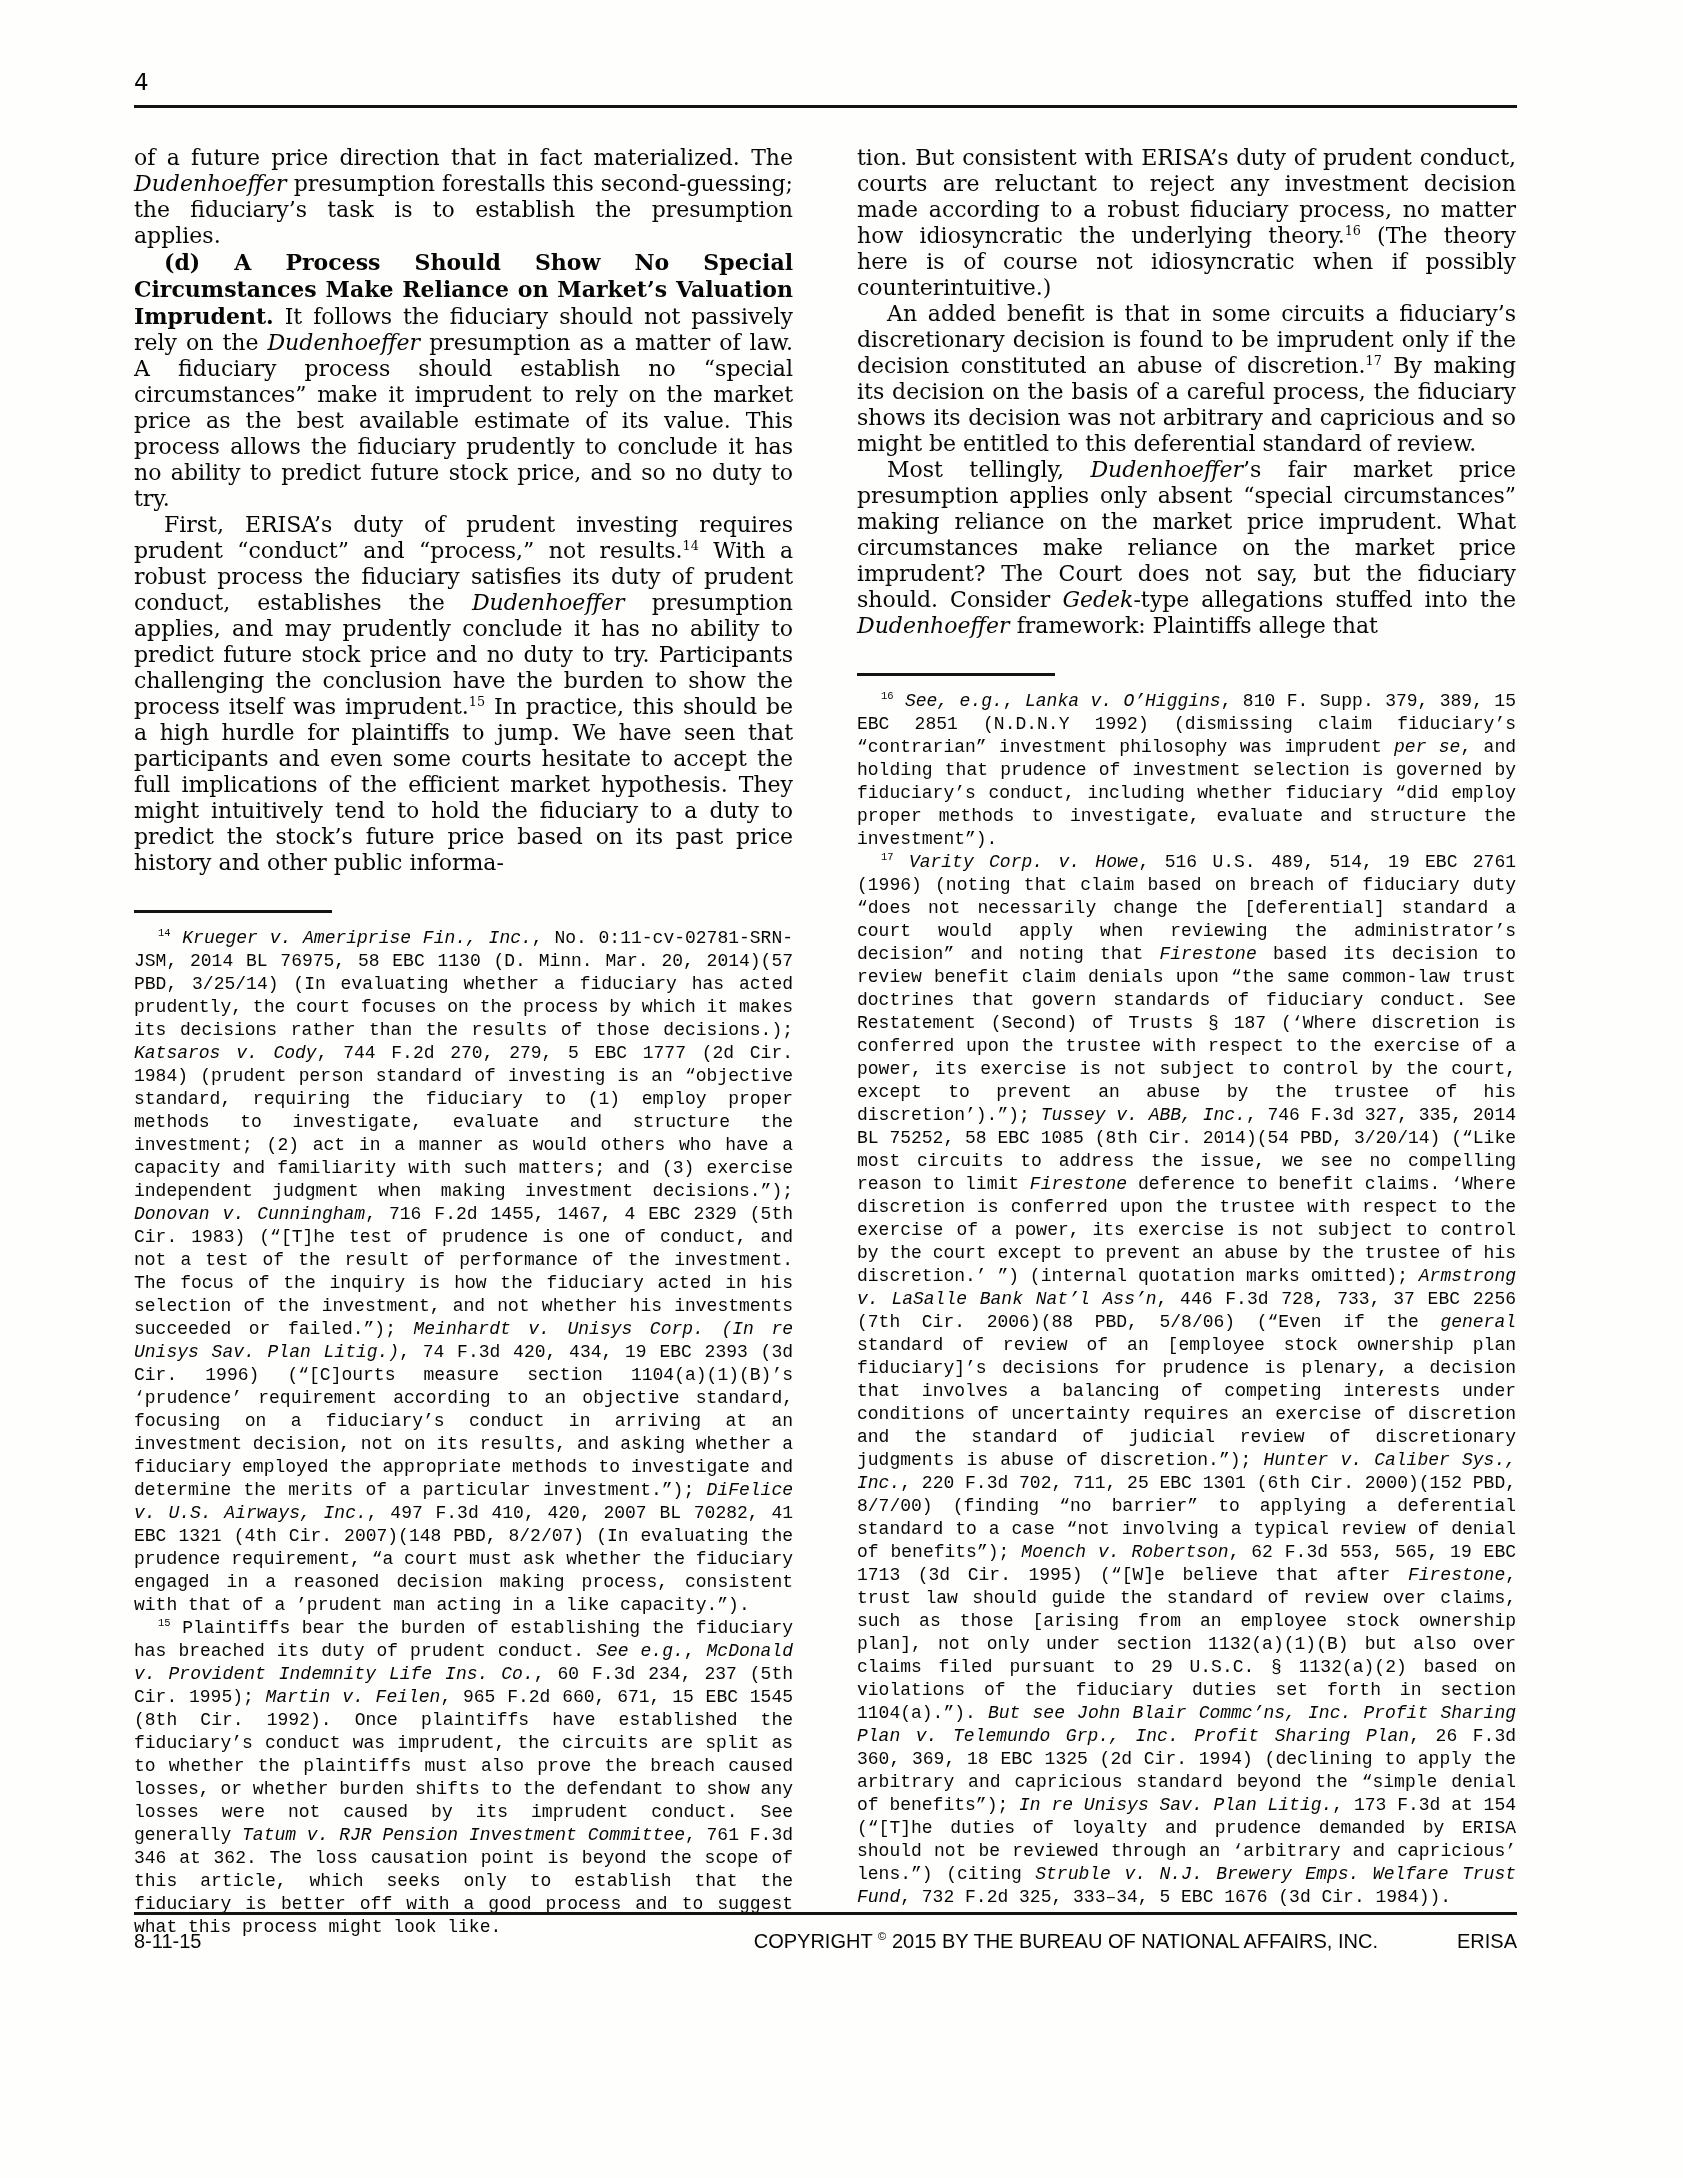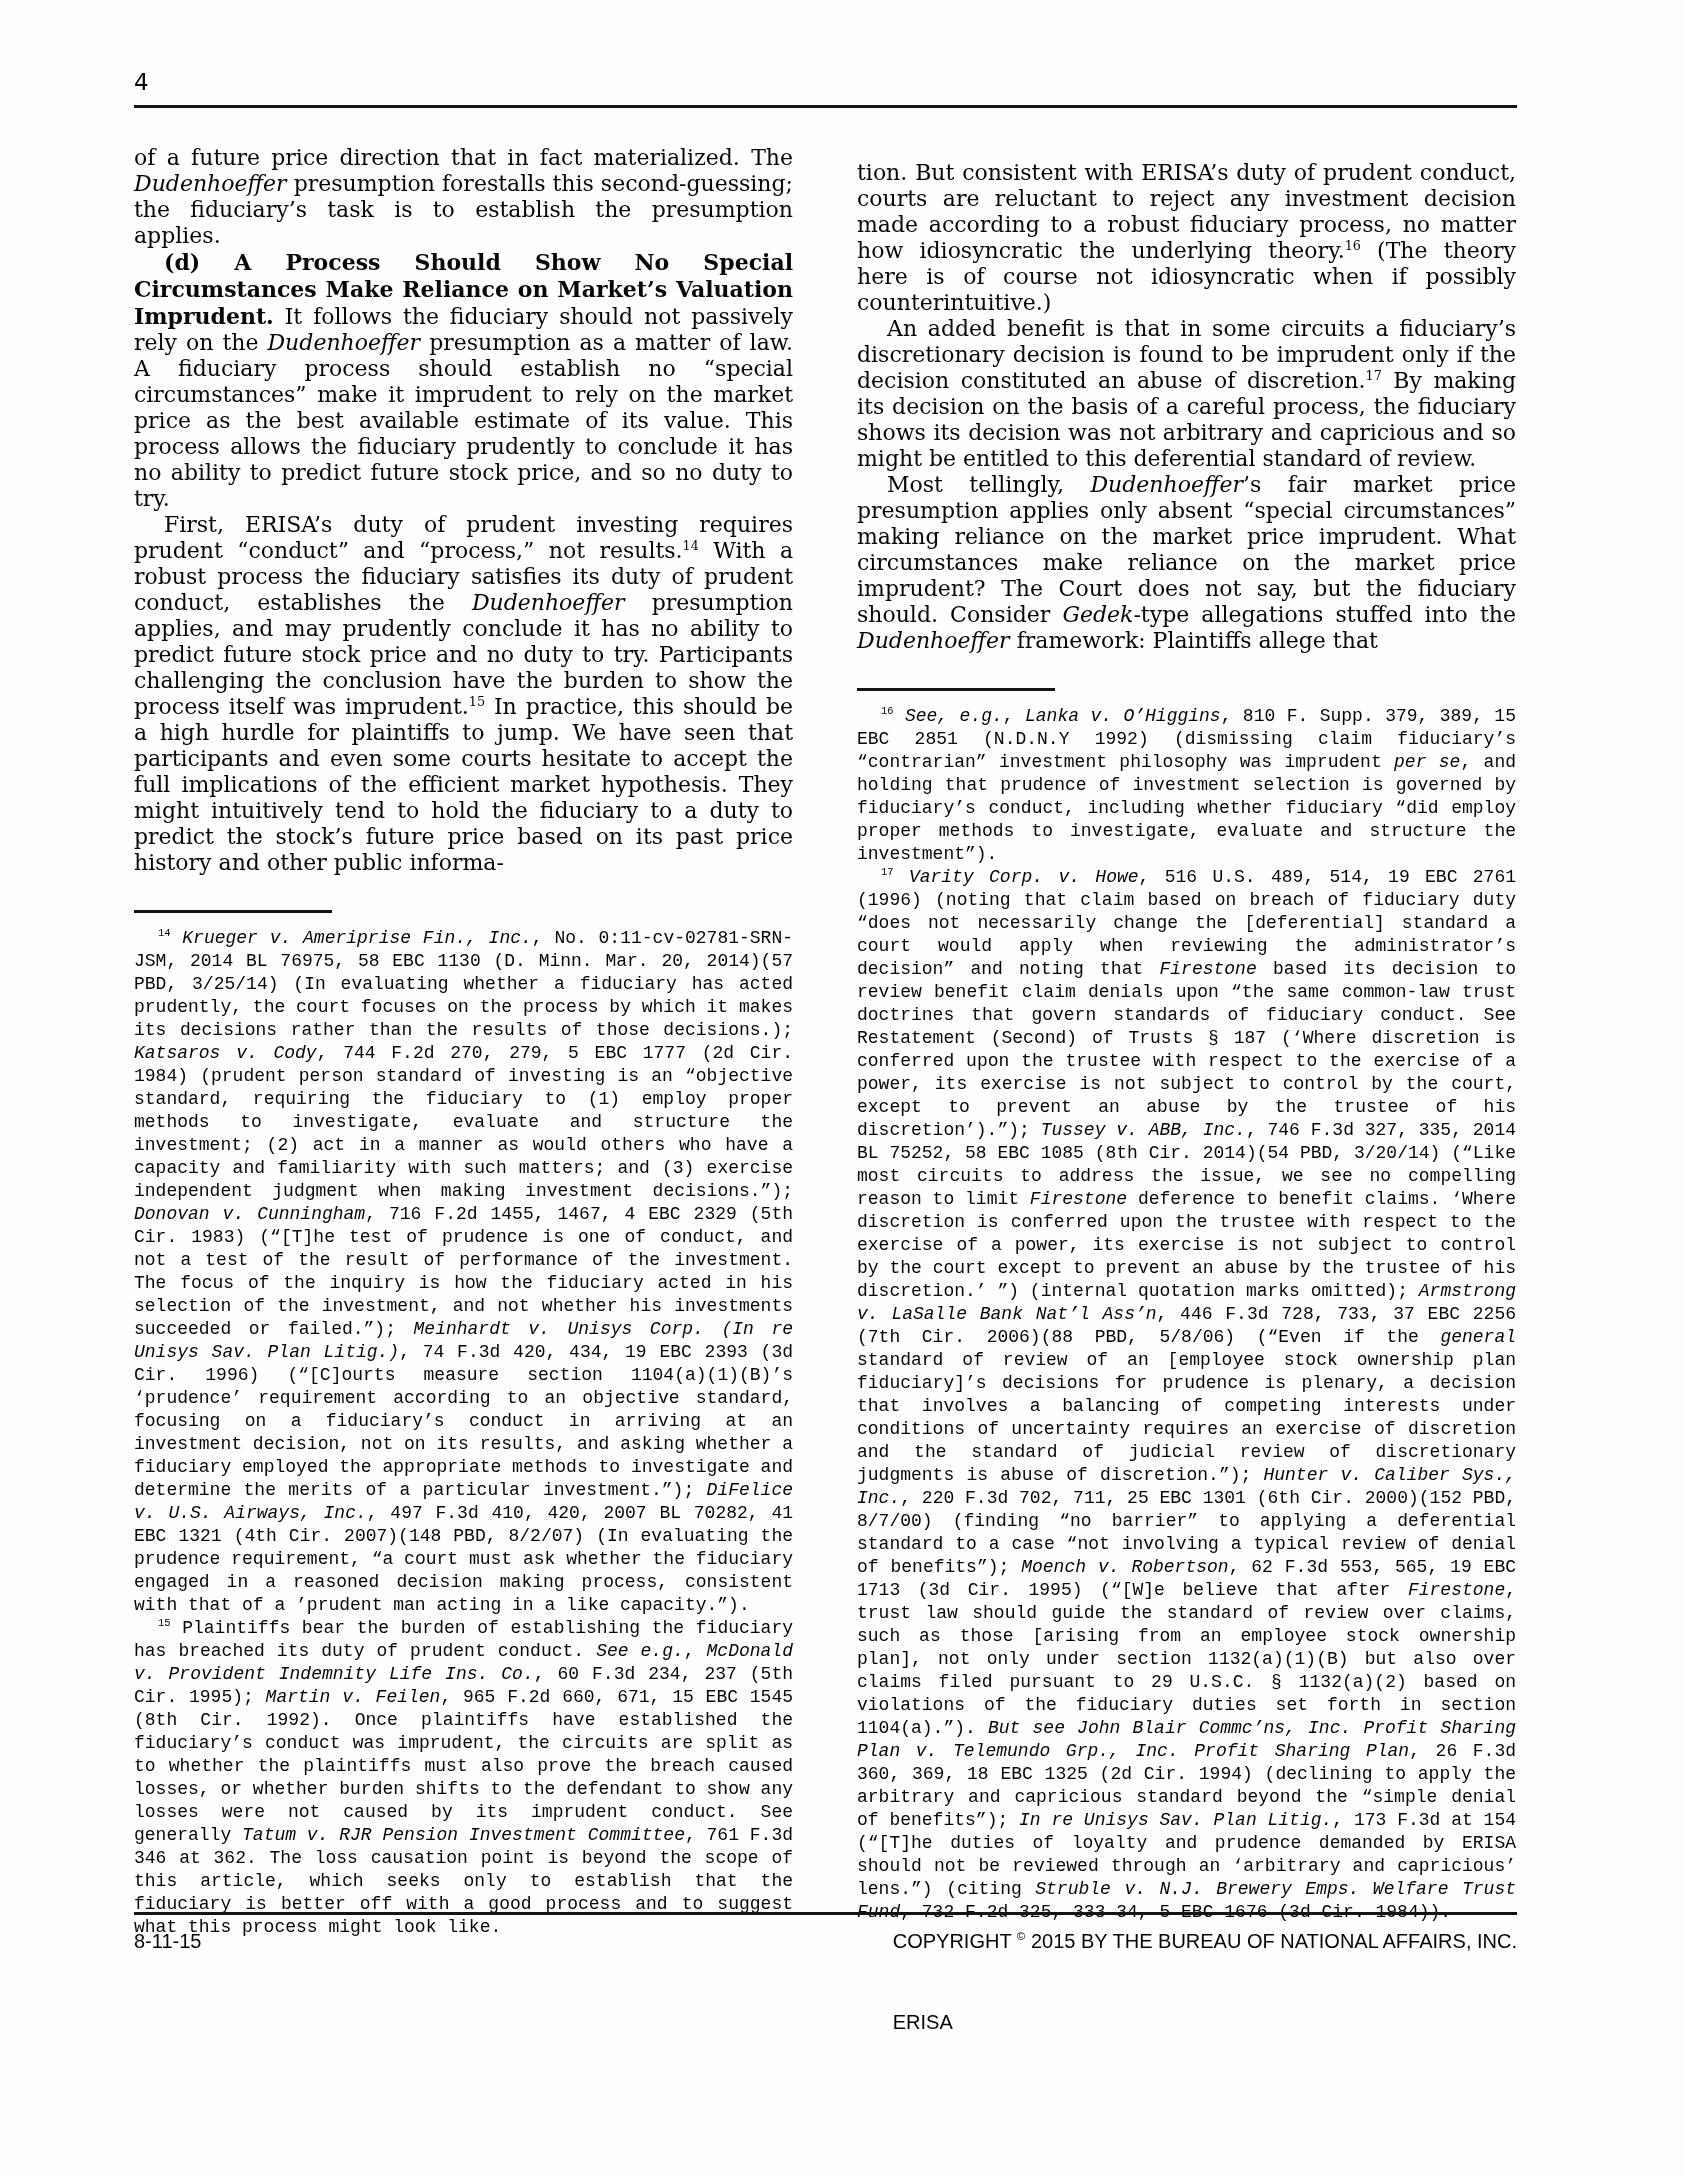--- a/index.html
+++ b/index.html
@@ -4,35 +4,35 @@
 <style>
   html,body{margin:0;padding:0;}
   body{
     width:1683px;height:2178px;position:relative;overflow:hidden;
     background:#fefefc;color:#060606;
     font-family:"DejaVu Serif", "Liberation Serif", serif;
   }
   .page{position:absolute;inset:0;padding:0 166px 0 134px;box-sizing:border-box;}
   .pagenum{padding-top:69px;font-family:"DejaVu Sans","Liberation Sans",sans-serif;font-size:23px;line-height:26px;}
   .header-rule{border:none;border-top:3px solid #141414;margin:10px 0 0 0;}
-  .columns{display:flex;gap:64px;margin-top:37px;align-items:center;}
+  .columns{display:flex;gap:64px;margin-top:37px;align-items:flex-start;}
   .col{width:659px;flex:0 0 auto;}
   p{margin:0;}
   .body-p{font-size:22px;line-height:26px;text-align:justify;text-indent:30px;}
   .body-p.cont{text-indent:0;}
   sup{font-size:0.58em;line-height:0;vertical-align:super;}
   .fn-rule{width:198px;border:none;border-top:3px solid #141414;margin:34px 0 14px 0;}
   .fn{font-size:18px;line-height:23px;text-align:justify;text-indent:24px;font-family:Liberation Mono, monospace;}
   .footer{
     position:absolute;left:134px;right:166px;top:1912px;
     border-top:3px solid #141414;padding-top:15px;
     display:flex;justify-content:space-between;align-items:baseline;
     font-family:"Liberation Sans","DejaVu Sans",sans-serif;font-size:20px;line-height:22px;
   }
-  .footer-right{display:flex;gap:59px;flex-direction:column;}
+  .footer-right{display:flex;gap:79px;}
 </style>
 </head>
 <body>
 
 <div class="page">
 
   <div class="pagenum">4</div>
   <div class="header-rule"></div>
 
   <div class="columns">

